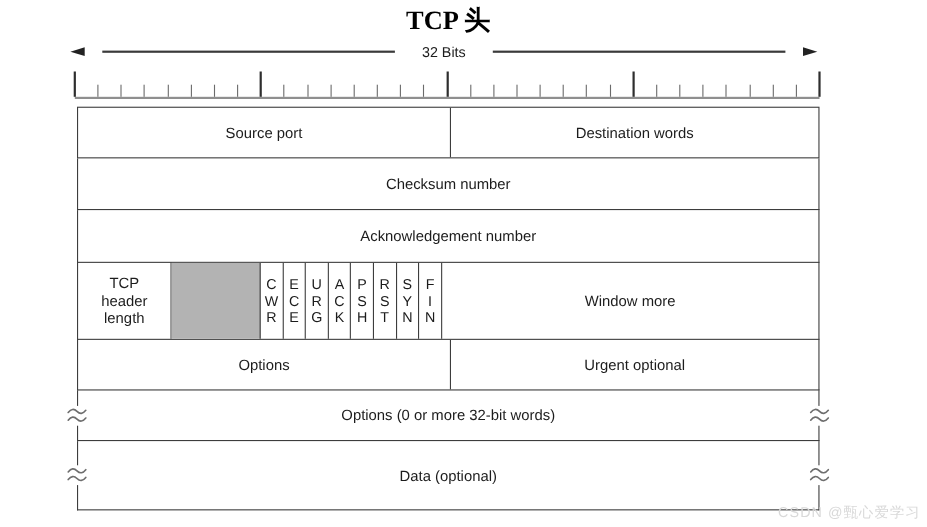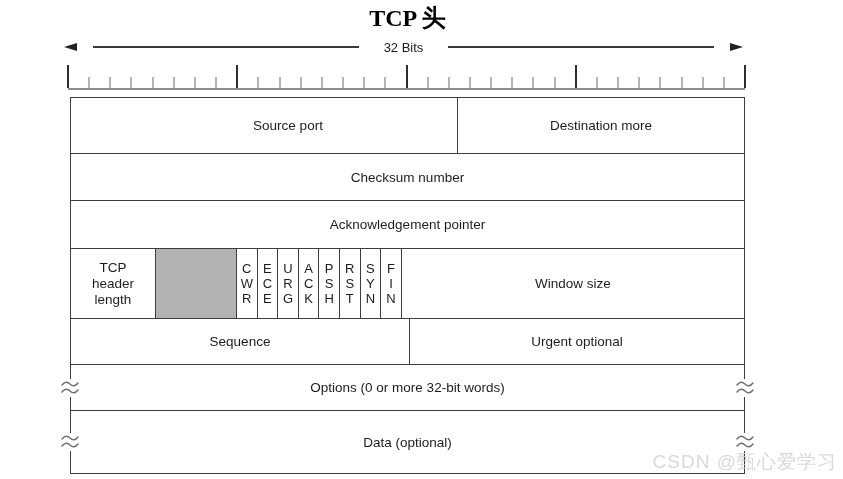--- a/index.html
+++ b/index.html
@@ -43,21 +43,21 @@
     border:1px solid #3d3d3d;border-top:none;
   }
   .row:first-child{border-top:1px solid #3d3d3d;}
   .cell{
     display:flex;align-items:center;justify-content:center;
     box-sizing:border-box;font-size:13.5px;text-align:center;
   }
   .div-r{border-right:1px solid #3d3d3d;}
   .full{flex:1;}
   .stack{white-space:pre-line;line-height:16px;text-align:center;}
-  .r1{height:57px;padding-left:48px;}
+  .r1{height:47px;}
   .r2{height:47px;}
   .r3{height:48px;}
   .r4{height:70px;}
   .r5{height:46px;}
   .r6{height:46px;}
   .r7{height:63px;}
   .c-half{width:339px;}
   .c-hl{width:85px;}
   .c-res{width:81px;}
   .c-flag{width:20.6px;font-size:13px;line-height:15px;}
@@ -68,21 +68,21 @@
     position:absolute;top:50%;transform:translateY(-50%);
     background:#ffffff;
   }
   .break.l{left:-11px;}
   .break.r{right:-11px;}
   .break path{stroke:#6e6e6e;stroke-width:1.5;fill:none;stroke-linecap:round;}
 
   
   .watermark{
     position:absolute;right:6px;bottom:4px;
-    font-size:19px;color:#d9d9d9;letter-spacing:1px;white-space:nowrap;
+    font-size:13px;color:#d9d9d9;letter-spacing:1px;white-space:nowrap;
   }
 </style>
 </head>
 <body>
 
 <div class="stage">
 
   <div class="title">TCP 头</div>
 
   <div class="bits-arrow">
@@ -126,29 +126,29 @@
       <div class="tick" style="left: 90.625%;"></div>
       <div class="tick" style="left: 93.75%;"></div>
       <div class="tick" style="left: 96.875%;"></div>
       <div class="tick major" style="left: 100%;"></div>
     </div>
 
   <div class="tbl">
 
     <div class="row r1">
       <div class="cell c-half div-r">Source port</div>
-      <div class="cell full">Destination more</div>
+      <div class="cell full">Destination words</div>
     </div>
 
     <div class="row r2">
       <div class="cell full">Checksum number</div>
     </div>
 
     <div class="row r3">
-      <div class="cell full">Acknowledgement pointer</div>
+      <div class="cell full">Acknowledgement number</div>
     </div>
 
     <div class="row r4">
       <div class="cell c-hl stack div-r">TCP
 header
 length</div>
       <div class="cell c-res div-r" style="background:#b3b3b3;"></div>
       <div class="cell c-flag stack div-r">C
 W
 R</div>
@@ -166,25 +166,25 @@
 H</div>
       <div class="cell c-flag stack div-r">R
 S
 T</div>
       <div class="cell c-flag stack div-r">S
 Y
 N</div>
       <div class="cell c-flag stack div-r">F
 I
 N</div>
-      <div class="cell c-win">Window size</div>
+      <div class="cell c-win">Window more</div>
     </div>
 
     <div class="row r5">
-      <div class="cell c-half div-r">Sequence</div>
+      <div class="cell c-half div-r">Options</div>
       <div class="cell full">Urgent optional</div>
     </div>
 
     <div class="row r6">
       <div class="cell full">Options (0 or more 32-bit words)</div>
       <svg class="break l" width="20" height="18" viewBox="0 0 20 18">
         <path d="M2 6 Q6 1 10 5 Q14 9 18 4"></path>
         <path d="M2 13 Q6 8 10 12 Q14 16 18 11"></path>
       </svg>
       <svg class="break r" width="20" height="18" viewBox="0 0 20 18">

